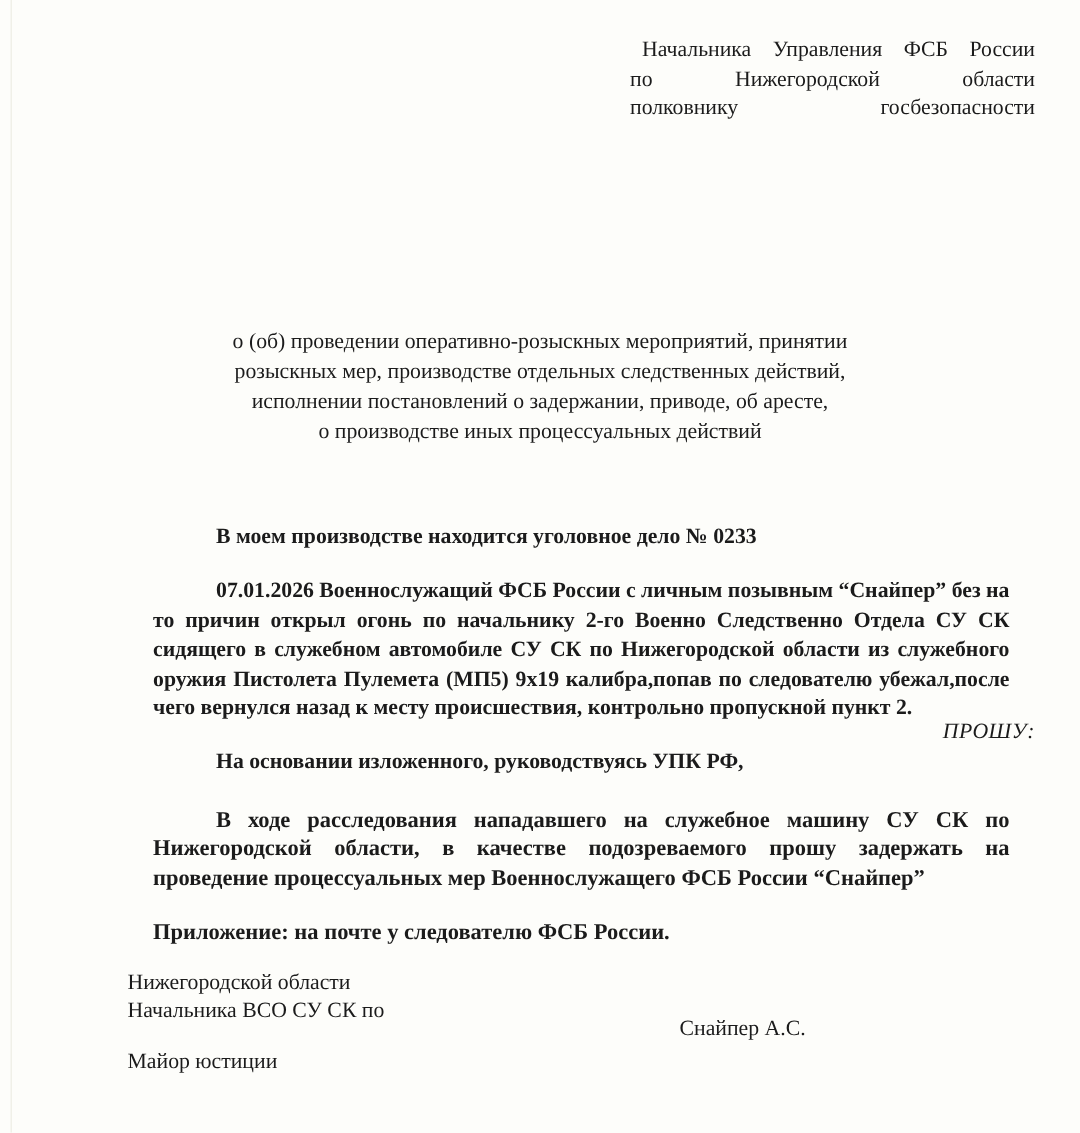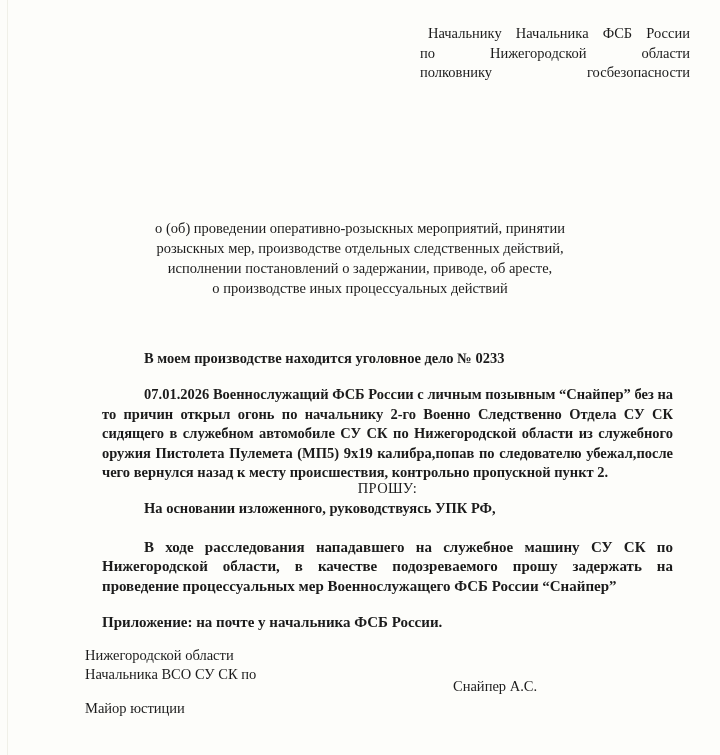--- a/index.html
+++ b/index.html
@@ -89,23 +89,24 @@
     font-weight: bold;
   }
   .para.noindent { text-indent: 0; }
 
   
   .proshu {
     position: absolute;
     left: 85px;
     top: 480px;
     width: 605px;
-    text-align: center;
+    text-align: right;
     font-size: 14.5px;
     letter-spacing: 0.3px;
+    font-style: italic;
   }
 
   .request-block {
     position: absolute;
     left: 85px;
     top: 521px;
     width: 605px;
     font-size: 15px;
     line-height: 19.4px;
   }
@@ -134,21 +135,21 @@
   }
 </style>
 </head>
 <body>
 
 <div class="page">
 
   <div class="edge-rule"></div>
 
   <div class="addressee">
-    <span class="ln first stretch">Начальнику Начальника ФСБ России</span>
+    <span class="ln first stretch">Начальника Управления ФСБ России</span>
     <span class="ln stretch">по Нижегородской области</span>
     <span class="ln stretch">полковнику госбезопасности</span>
   </div>
 
   <div class="title-block">
     <span class="subtitle-line">о (об) проведении оперативно-розыскных мероприятий, принятии</span>
     <span class="subtitle-line">розыскных мер, производстве отдельных следственных действий,</span>
     <span class="subtitle-line">исполнении постановлений о задержании, приводе, об аресте,</span>
     <span class="subtitle-line">о производстве иных процессуальных действий</span>
   </div>
@@ -156,21 +157,21 @@
   <div class="body-block">
     <p class="para">В моем производстве находится уголовное дело № 0233</p>
     <p class="para">07.01.2026 Военнослужащий ФСБ России с личным позывным “Снайпер” без на то причин открыл огонь по начальнику 2-го Военно Следственно Отдела СУ СК сидящего в служебном автомобиле СУ СК по Нижегородской области из служебного оружия Пистолета Пулемета (МП5) 9х19 калибра,попав по следователю убежал,после чего вернулся назад к месту происшествия, контрольно пропускной пункт 2.</p>
     <p class="para">На основании изложенного, руководствуясь УПК РФ,</p>
   </div>
 
   <div class="proshu">ПРОШУ:</div>
 
   <div class="request-block">
     <p class="para">В ходе расследования нападавшего на служебное машину СУ СК по Нижегородской области, в качестве подозреваемого прошу задержать на проведение процессуальных мер Военнослужащего ФСБ России “Снайпер”</p>
-    <p class="para noindent">Приложение: на почте у начальника ФСБ России.</p>
+    <p class="para noindent">Приложение: на почте у следователю ФСБ России.</p>
   </div>
 
   <div class="sign-block">
     <span class="sign-line">Нижегородской области</span>
     <span class="sign-line">Начальника ВСО СУ СК по</span>
   </div>
   <div class="sign-name">Снайпер А.С.</div>
   <div class="sign-rank">Майор юстиции</div>
 
 </div>

